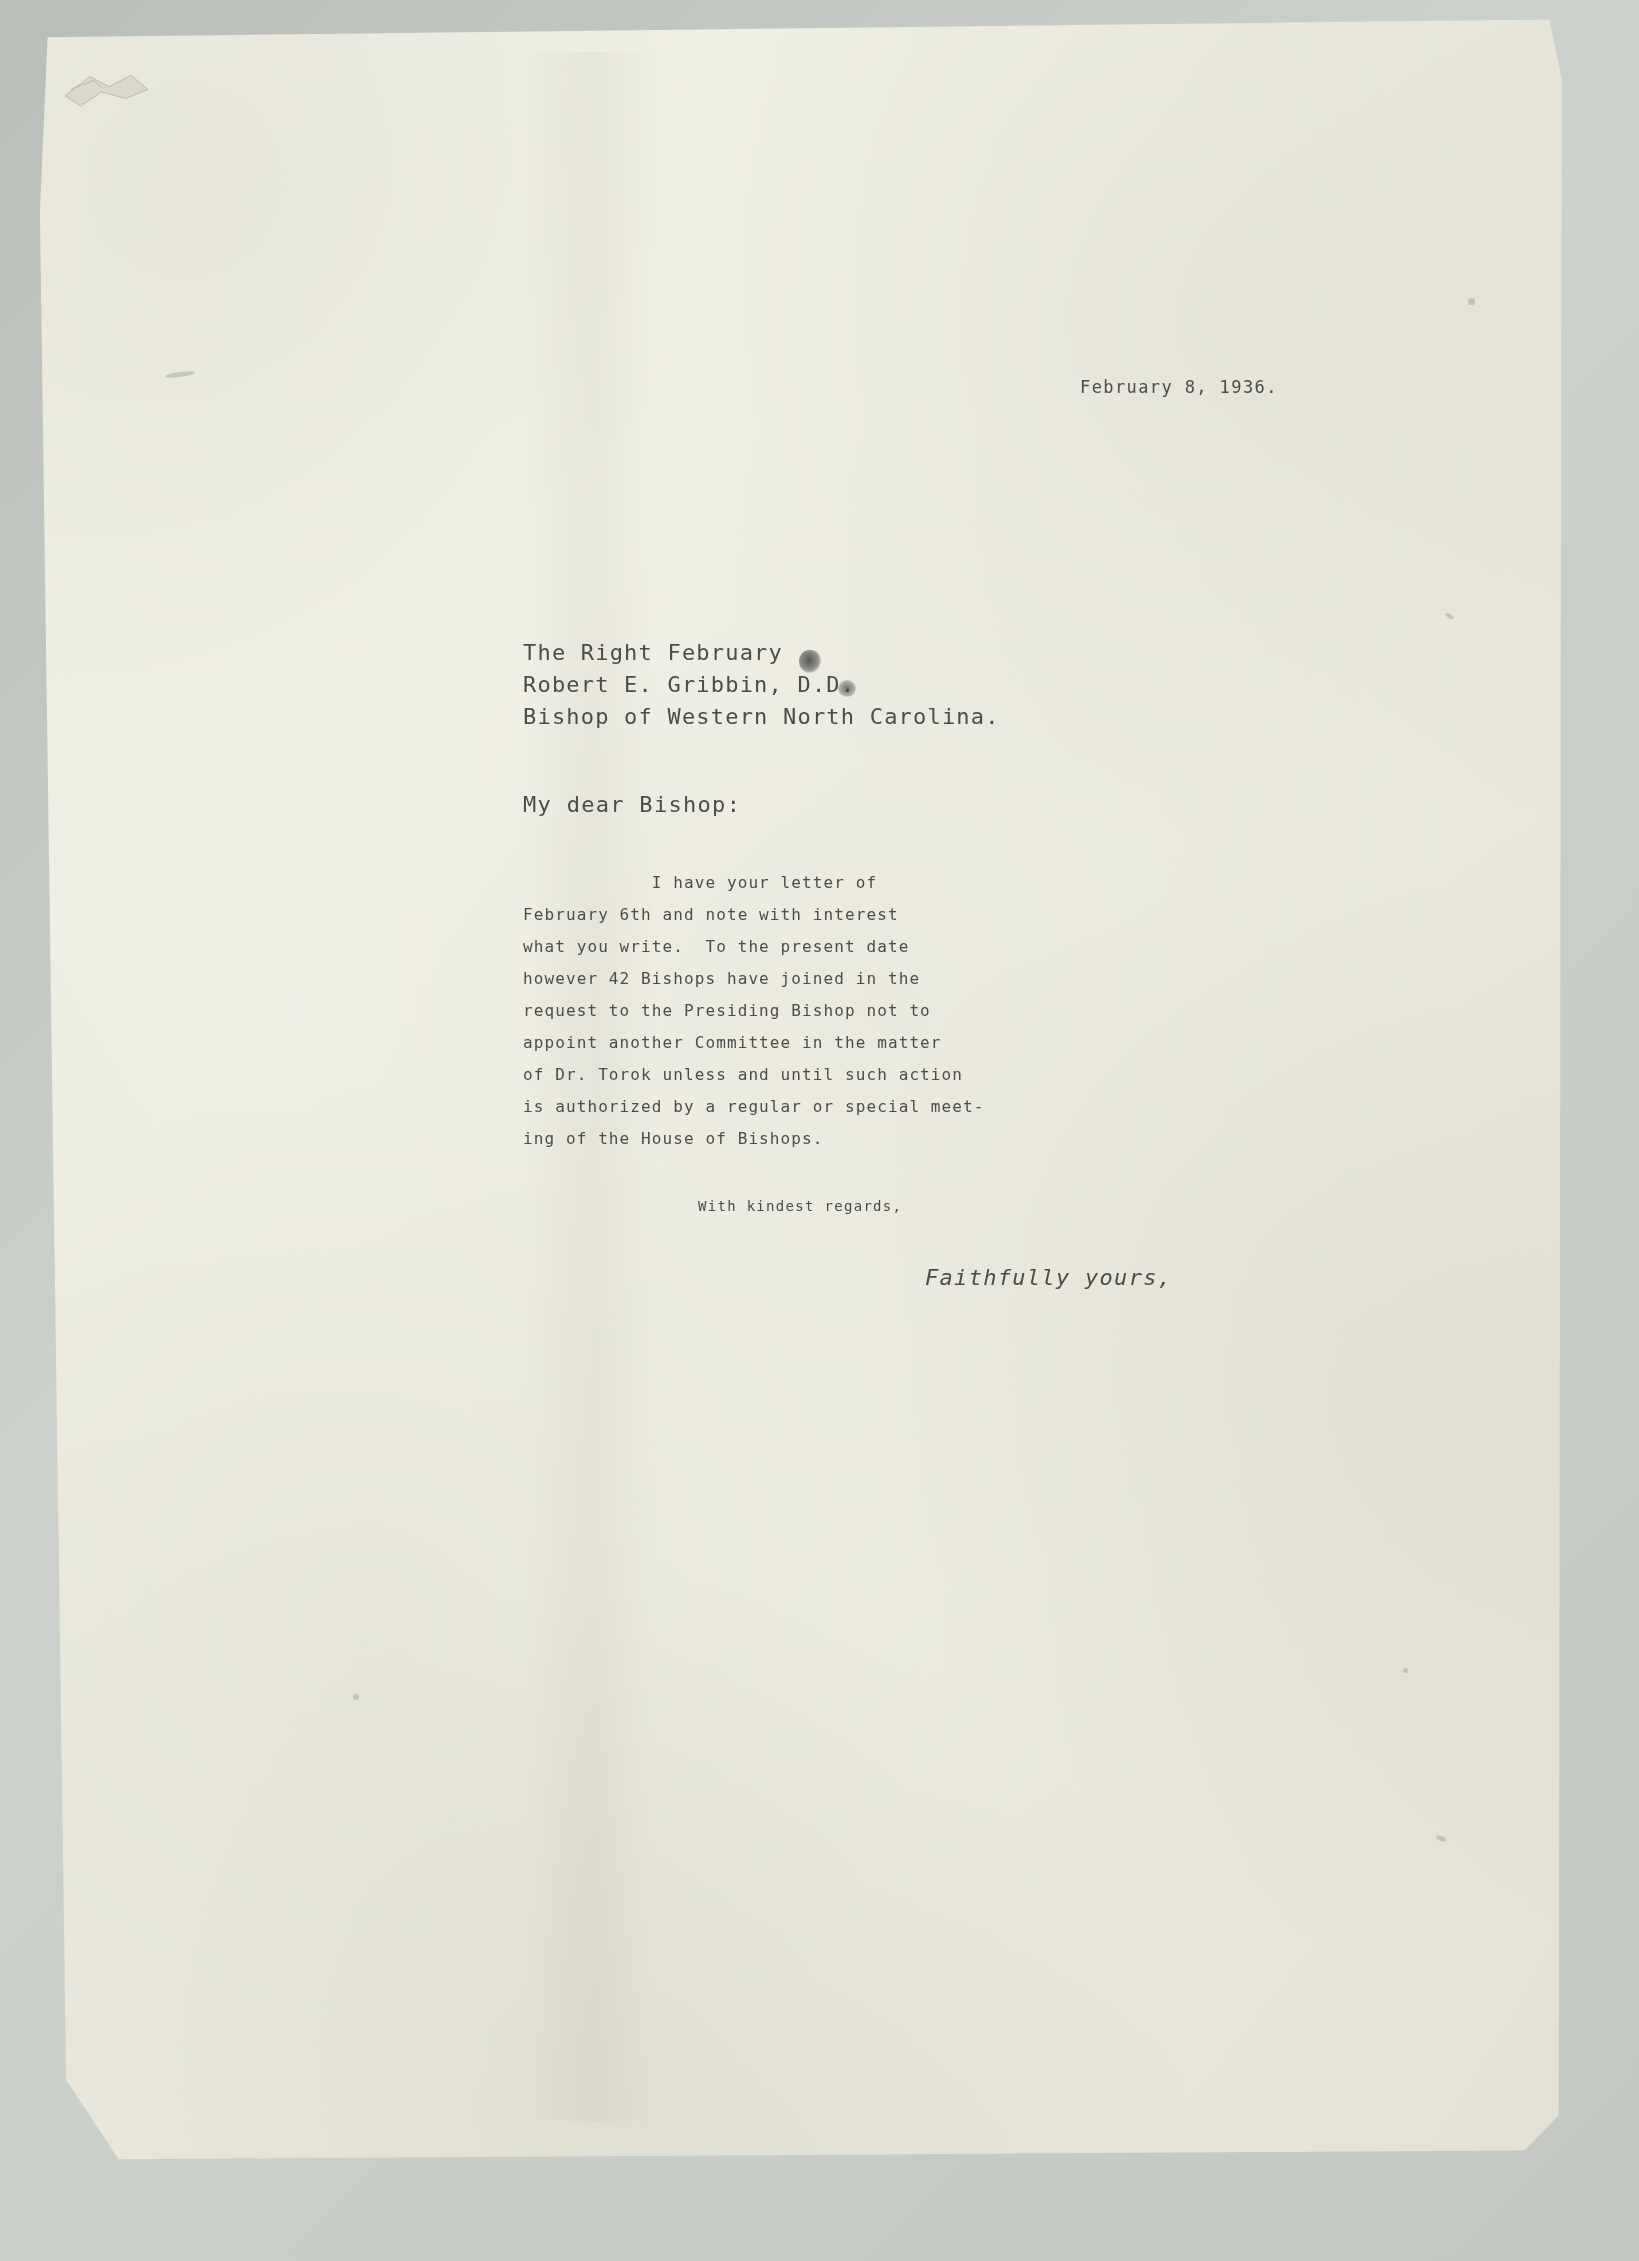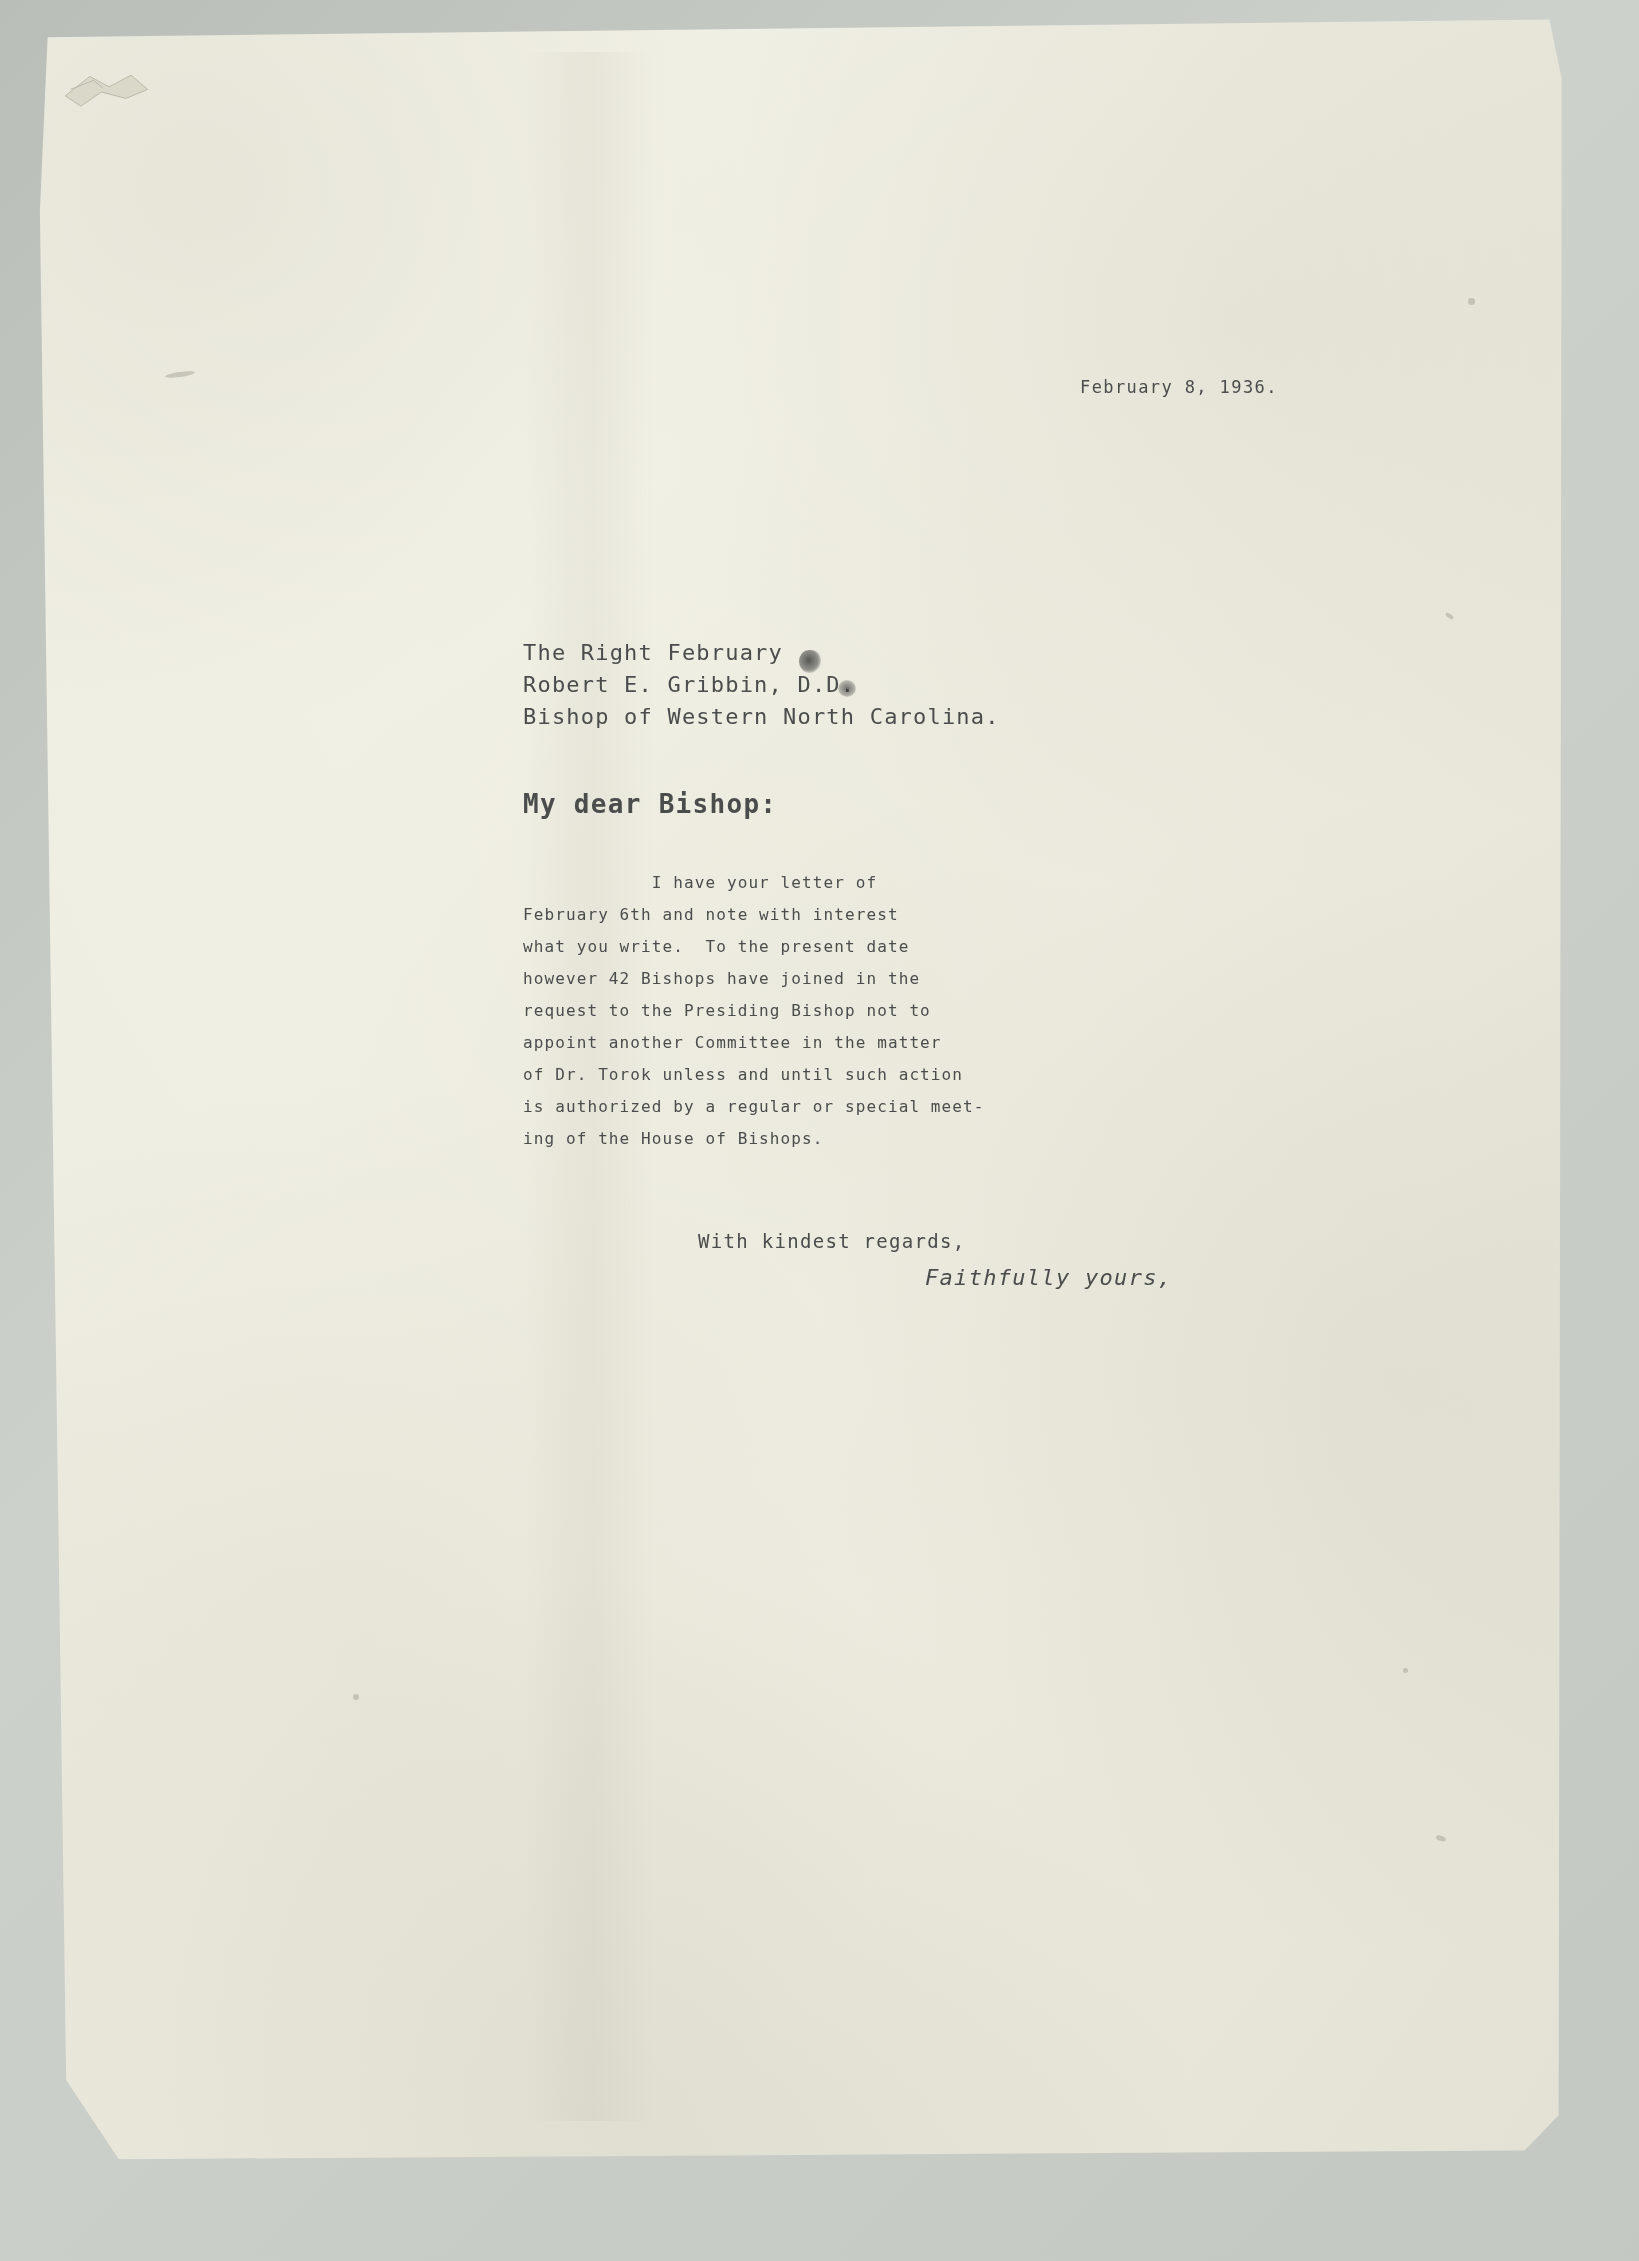--- a/index.html
+++ b/index.html
@@ -107,37 +107,35 @@
   .addressee {
     left: 497px;
     top: 624px;
     line-height: 32px;
     font-size: 22px;
     letter-spacing: 1.2px;
   }
   .salutation {
     left: 497px;
     top: 776px;
-    font-size: 26px;
+    font-size: 22px;
     letter-spacing: 1.3px;
-    font-weight: bold;
   }
   .body-para {
     left: 497px;
     top: 854px;
     font-size: 16px;
     line-height: 32px;
     letter-spacing: 1.1px;
   }
   .closing-1 {
     left: 672px;
     top: 1178px;
-    font-size: 19px;
+    font-size: 14px;
     letter-spacing: 1.3px;
-    margin-top: 35px;
   }
   .closing-2 {
     left: 899px;
     top: 1249px;
     font-size: 22px;
     letter-spacing: 1.3px;
     font-style: italic;
   }
 
   

